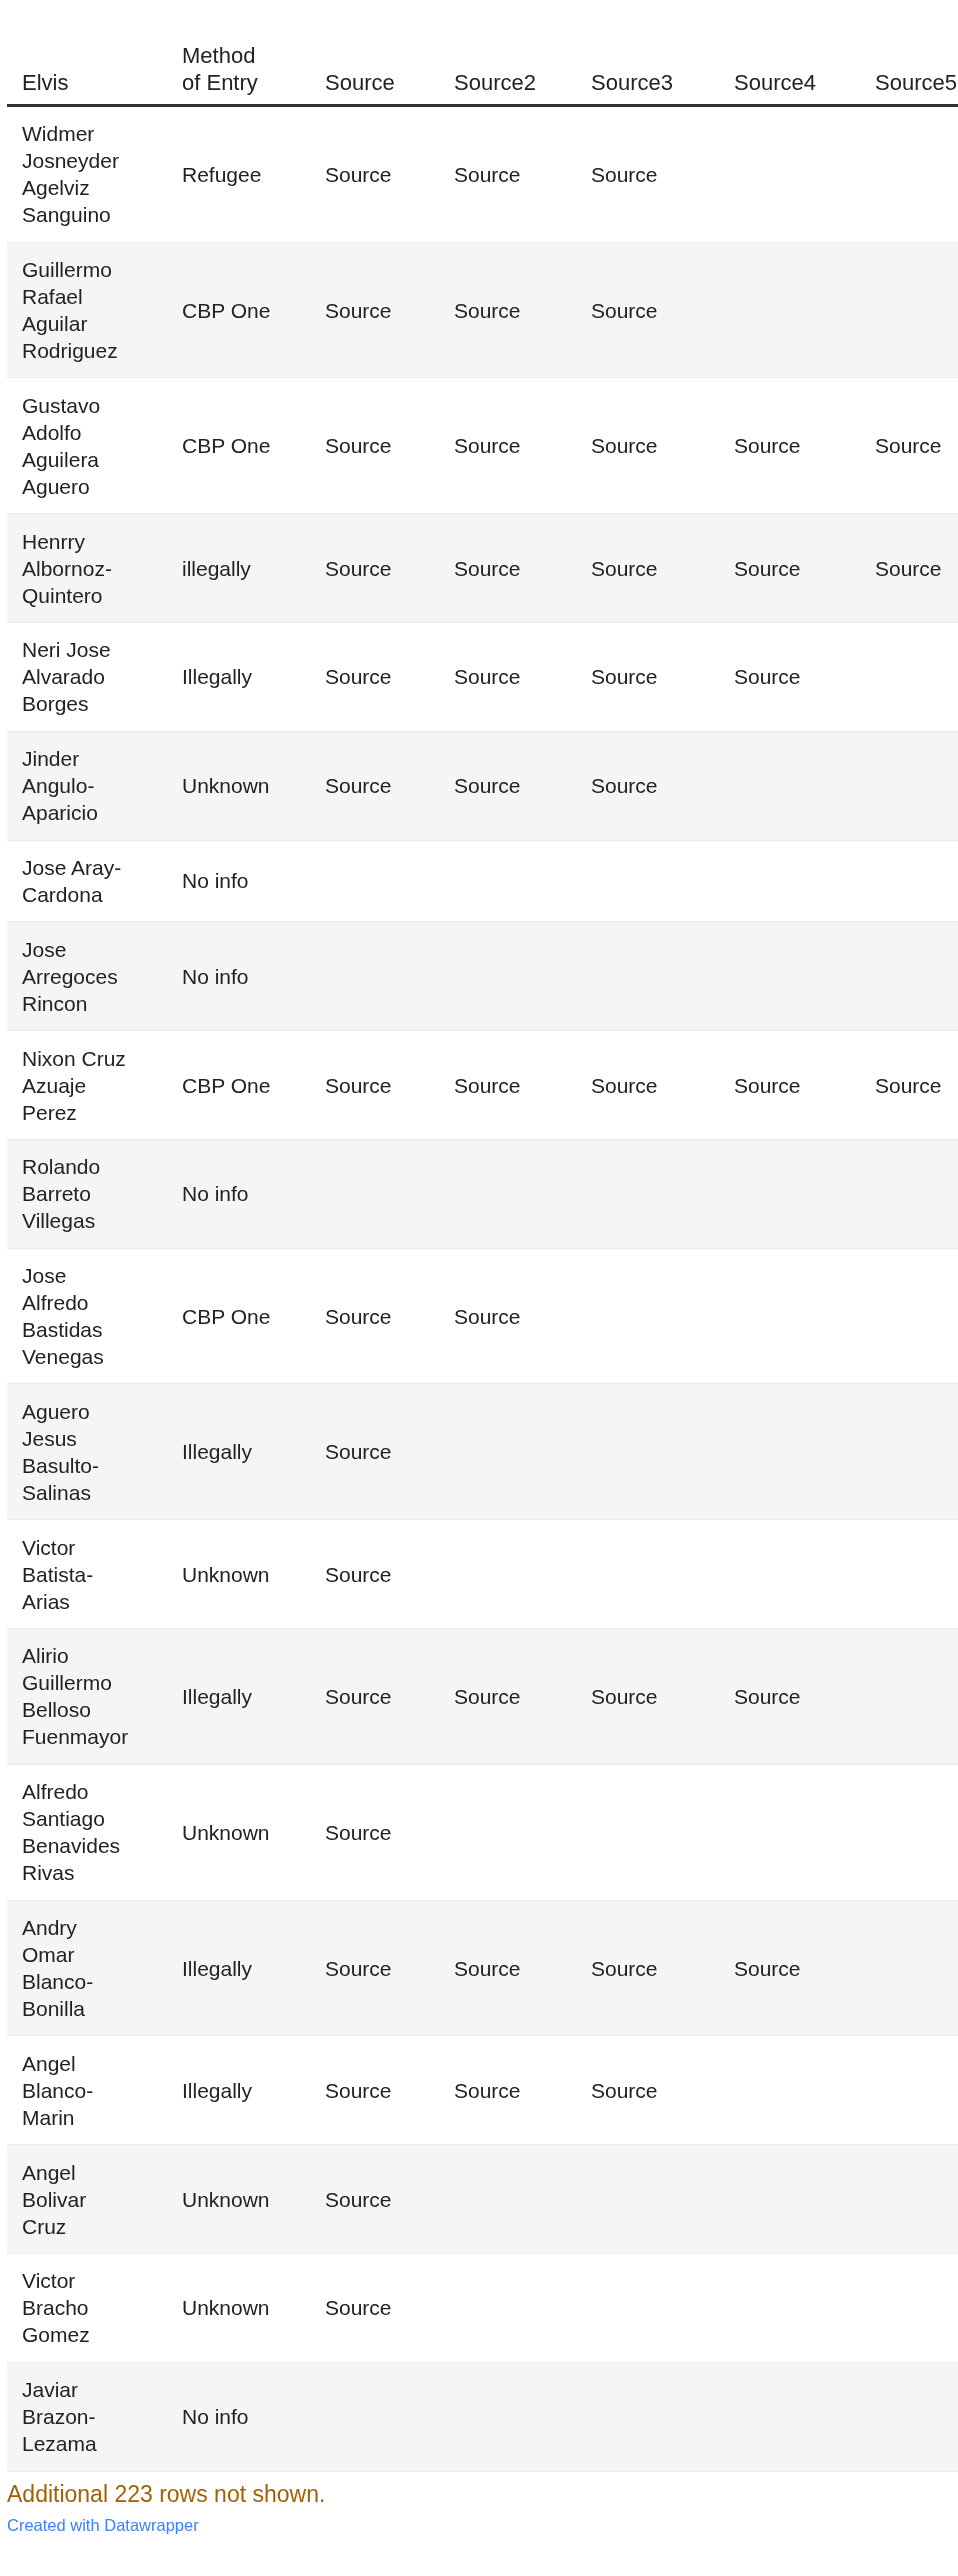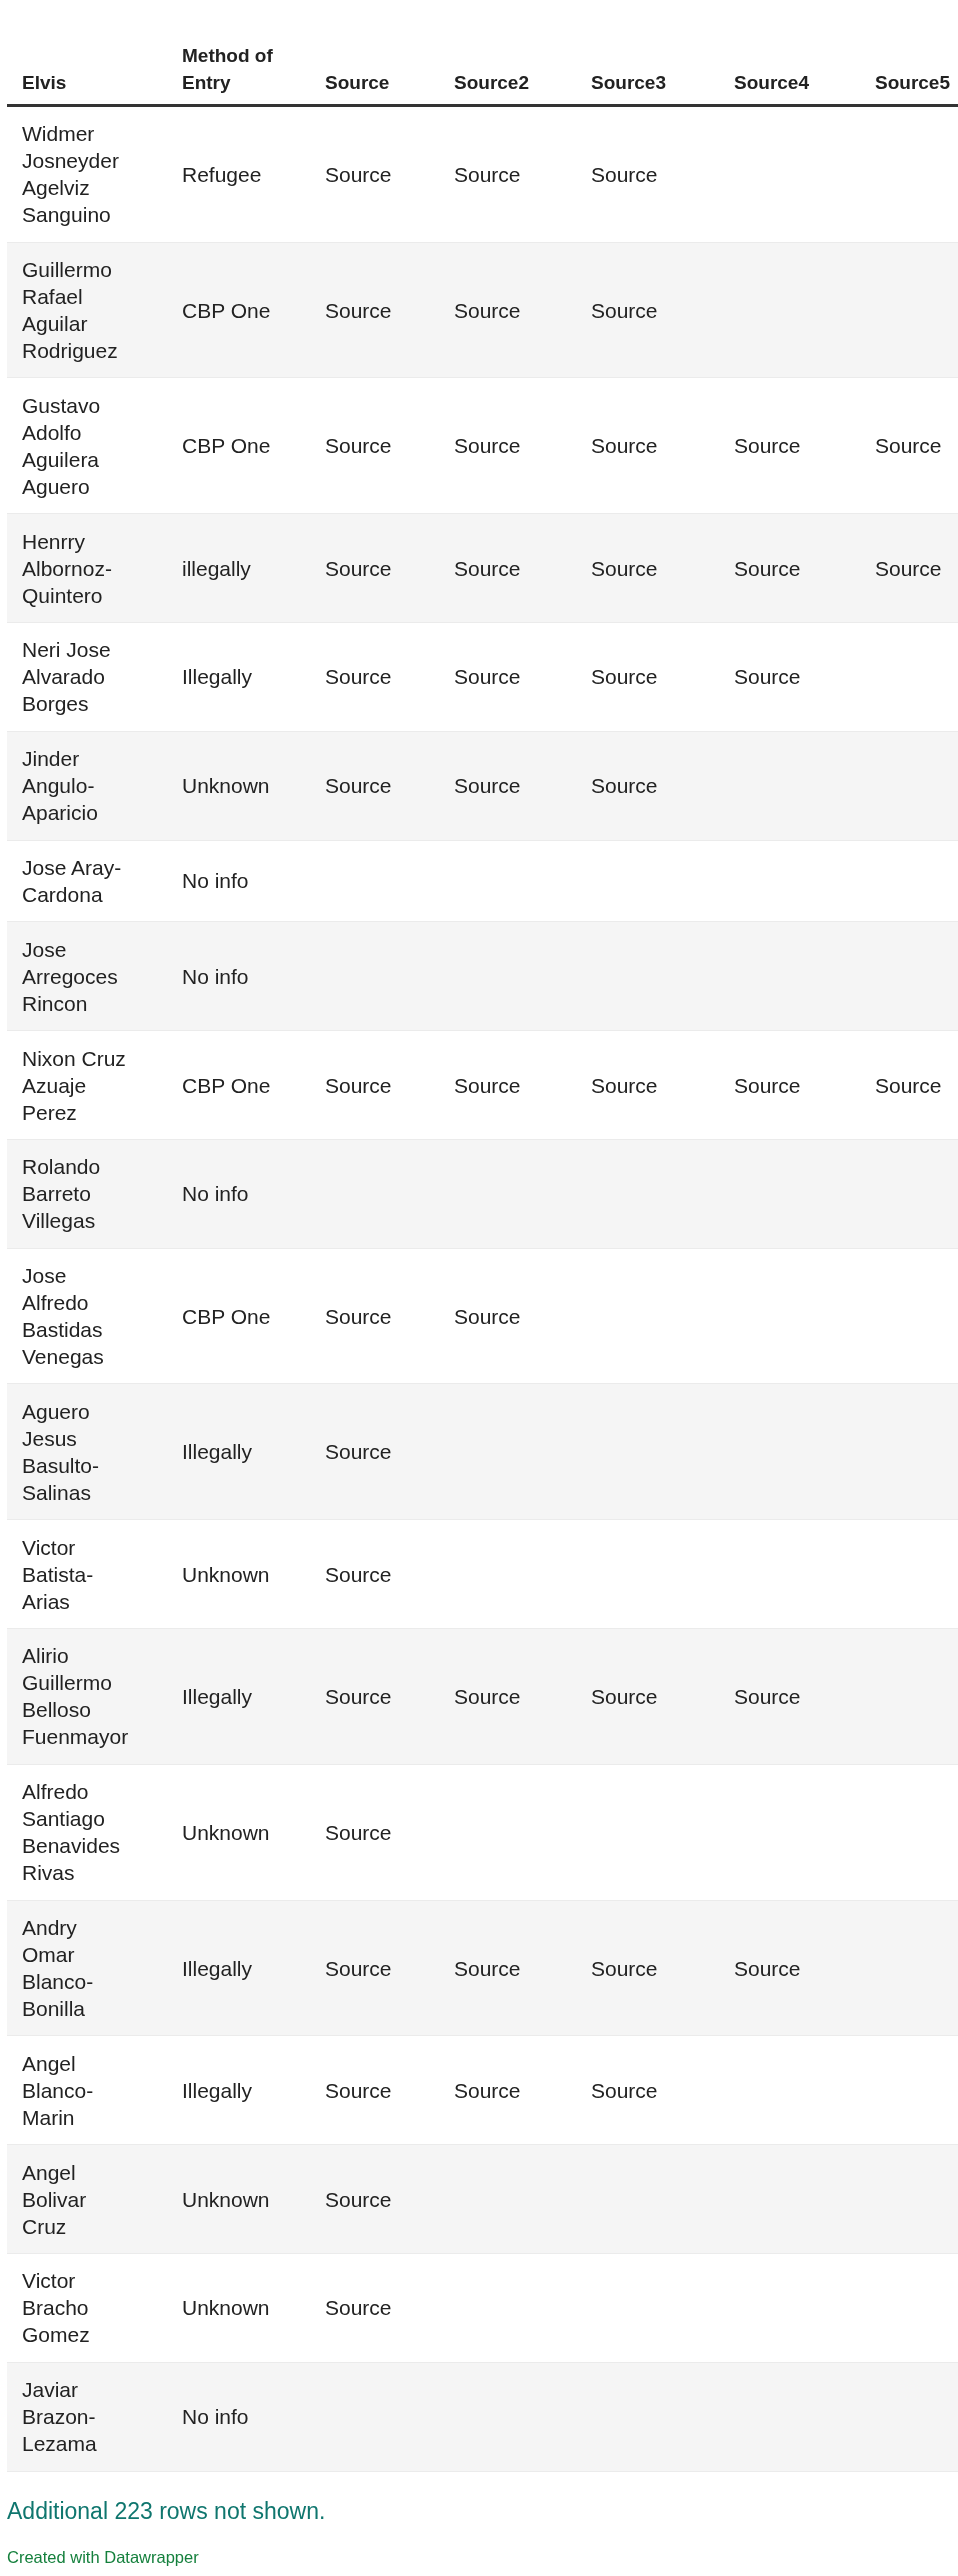--- a/index.html
+++ b/index.html
@@ -20,23 +20,23 @@
     overflow: hidden;
   }
   table.dw-table {
     border-collapse: collapse;
     table-layout: fixed;
     width: 982px;
   }
   table.dw-table th {
     text-align: left;
     vertical-align: bottom;
-    font-size: 19px;
+    font-size: 22px;
     line-height: 27px;
-    font-weight: bold;
+    font-weight: normal;
     color: #222222;
     padding: 42px 15.7px 7.9px 15px;
     border-bottom: 3.9px solid #333333;
   }
   table.dw-table th .th-text { display: inline-block; }
   table.dw-table th.col-method .th-text { max-width: 96px; }
   table.dw-table td {
     vertical-align: middle;
     font-size: 21px;
     line-height: 27px;
@@ -46,31 +46,31 @@
   tbody tr + tr { border-top: 1.6px solid #ebebeb; }
   tbody { border-bottom: 1.6px solid #ebebeb; }
   tbody tr:nth-child(even) { background: #f5f5f5; }
   .name-box { width: 104px; }
   a.source-link {
     color: inherit;
     text-decoration: none;
     cursor: pointer;
   }
   .footer-note {
-    margin-top: 25px;
+    margin-top: 8px;
     font-size: 23px;
     line-height: 28px;
-    color: #0f766e;
+    color: #a16207;
   }
   a.credit {
     display: inline-block;
-    margin-top: 22px;
+    margin-top: 7px;
     font-size: 16.5px;
     line-height: 20.4px;
-    color: #15803d;
+    color: #3b82f6;
     text-decoration: none;
     cursor: pointer;
   }
 </style>
 </head>
 <body>
 
 <div class="viewport">
 
   <table class="dw-table">

